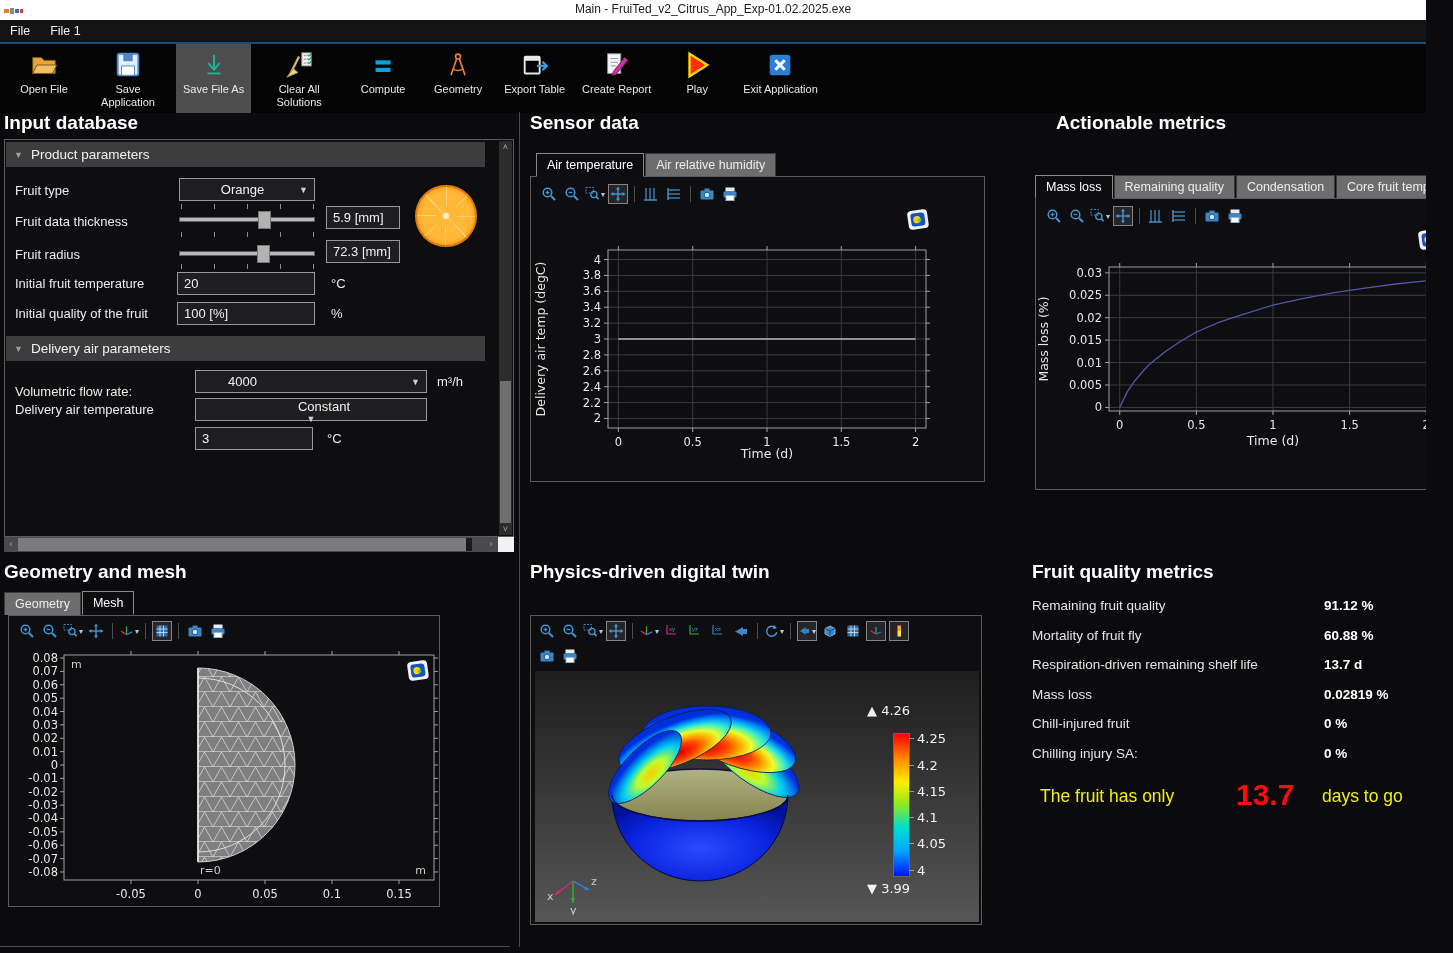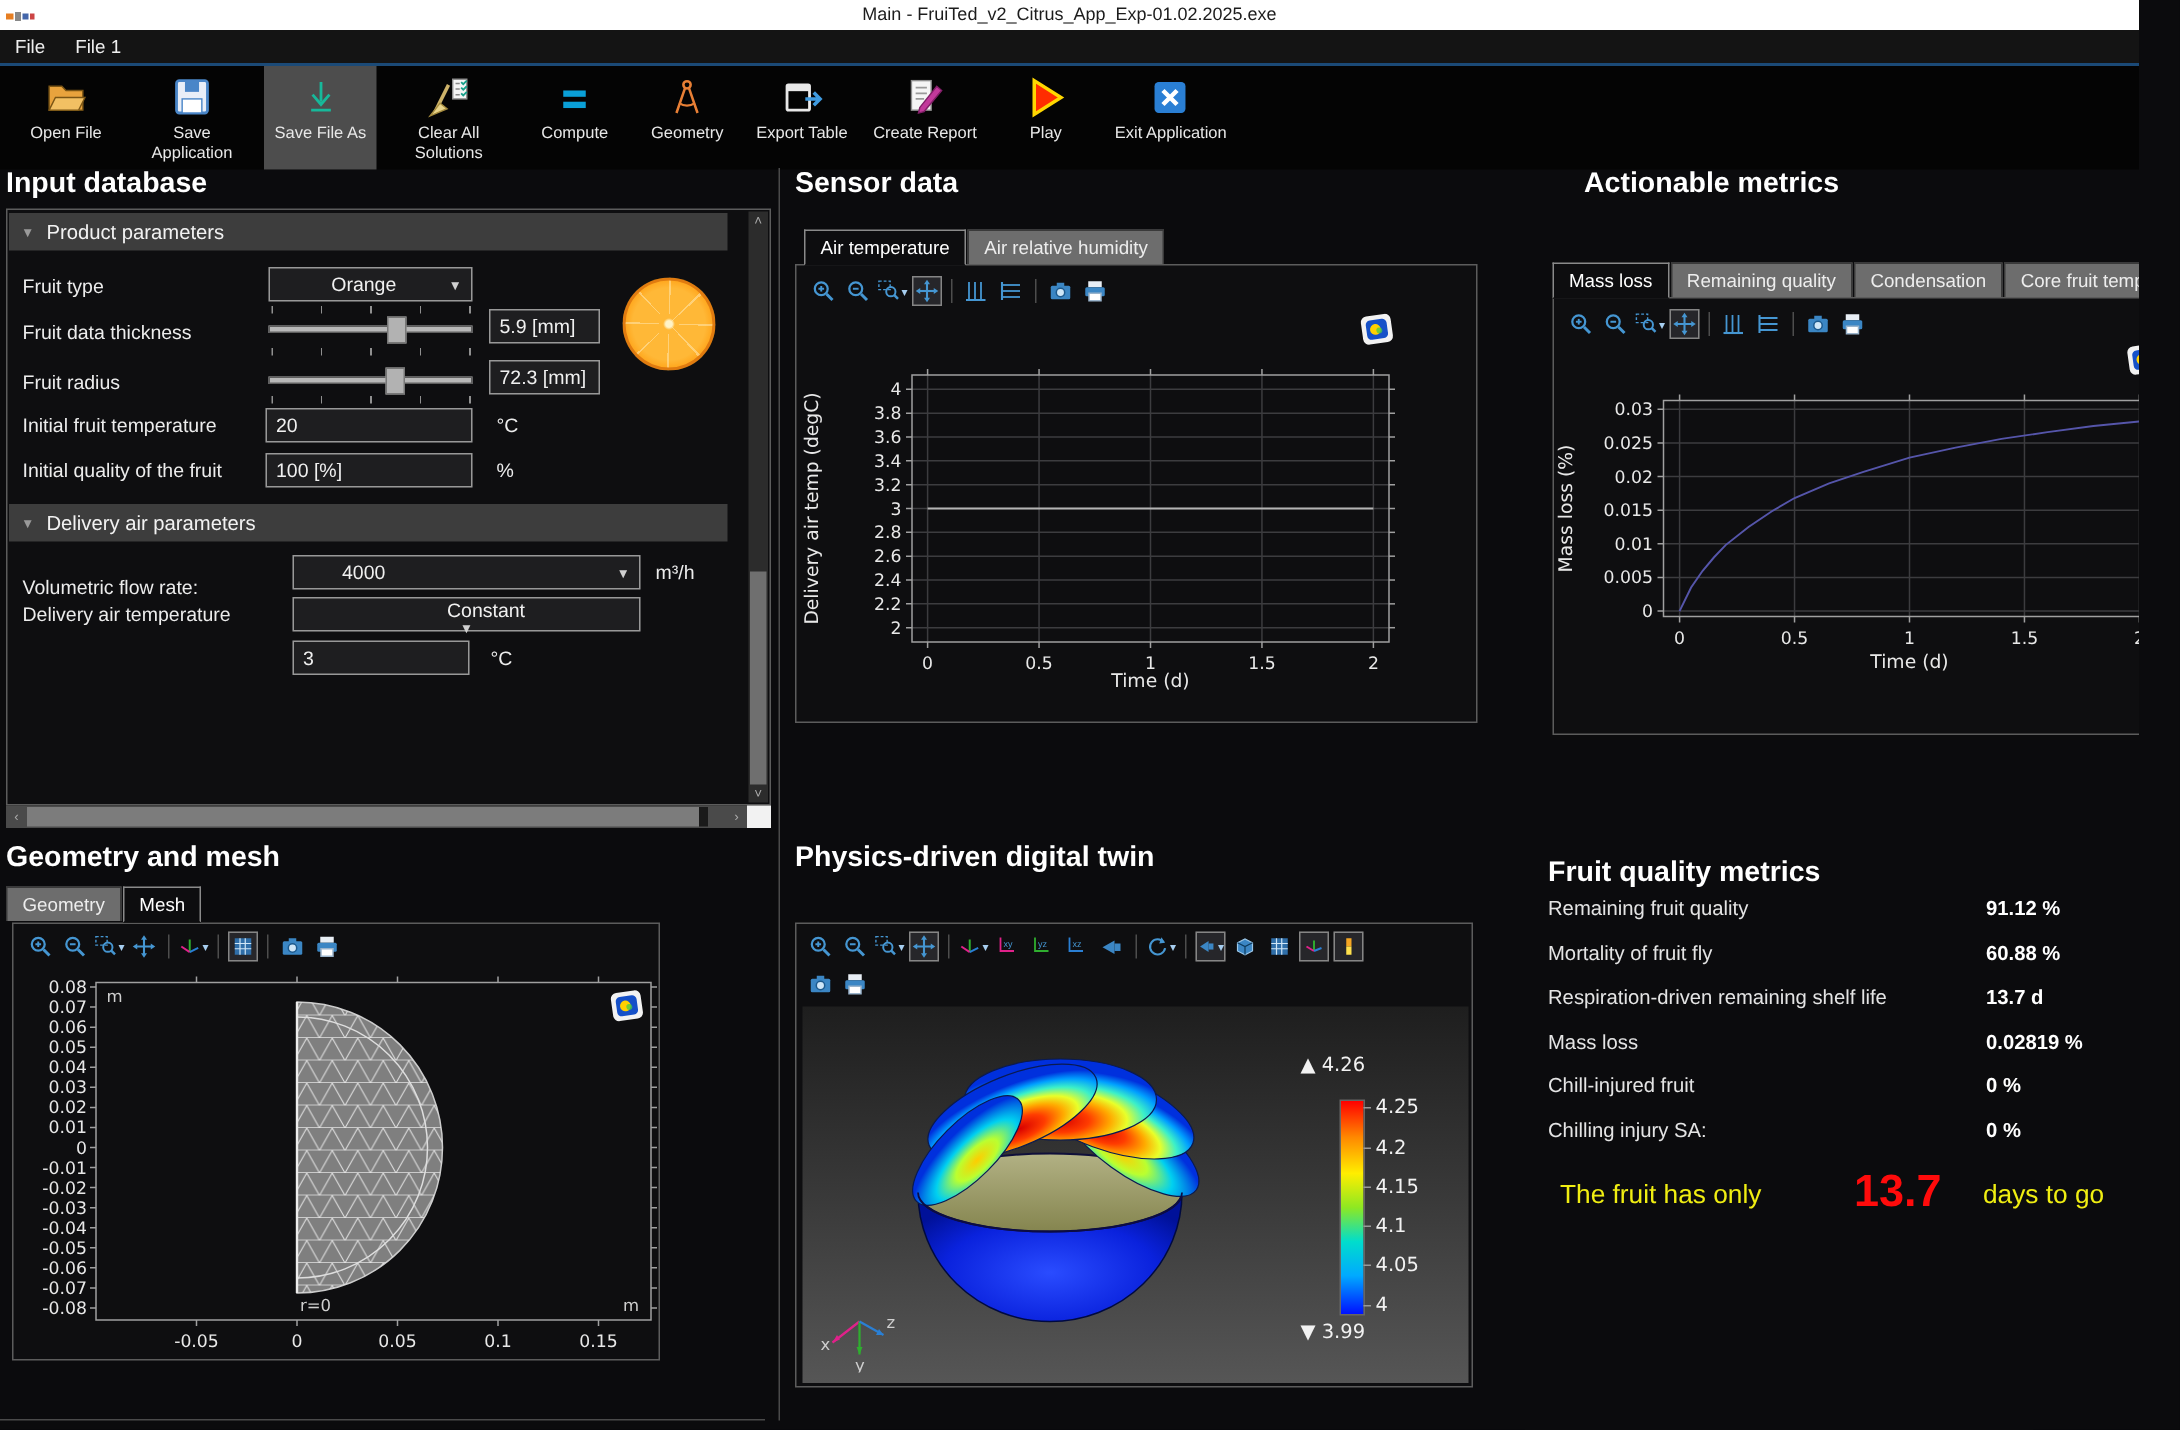--- a/index.html
+++ b/index.html
@@ -15,21 +15,21 @@
   
   .toolbar{position:absolute;left:0;top:42px;width:100%;height:71px;background:#040404;
            border-top:2px solid #1b4a77;display:flex;align-items:stretch;padding-left:8px;box-sizing:border-box;}
   .tbtn{display:flex;flex-direction:column;align-items:center;padding:3px 7px;margin-right:3px;min-width:58px;}
   .tbtn.active{background:#4d4d4d;}
   .ticon{height:36px;display:flex;align-items:center;justify-content:center;}
   .tlabel{font-size:11px;line-height:12.5px;text-align:center;max-width:76px;color:#e8e8e8;}
   
   .panel-title{position:absolute;font-size:19px;font-weight:bold;color:#ffffff;}
   .panel{position:absolute;border:1px solid #5c5c5c;background:#0e0e10;box-sizing:border-box;}
-  .tabbar{position:absolute;display:flex;align-items:flex-start;}
+  .tabbar{position:absolute;display:flex;align-items:center;}
   .tab{font-size:12.5px;padding:4px 10px;background:#6d6d6d;color:#ededed;border:1px solid #3a3a3a;border-bottom:none;margin-right:1px;white-space:nowrap;}
   .tab.active{background:#0d0d0f;color:#fff;border:1px solid #8a8a8a;border-bottom:1px solid #0d0d0f;position:relative;z-index:2;}
   .ptb{position:absolute;display:flex;align-items:center;gap:3px;}
   .ptbtn{width:20px;height:20px;display:flex;align-items:center;justify-content:center;box-sizing:border-box;}
   .ptbtn.boxed{border:1px solid #858585;background:#26262a;}
   .ptbtn svg{display:block;}
   .ptsep{width:1px;height:16px;background:#4d4d4d;margin:0 3px;}
   .dd{font-size:8px;color:#a6cdef;margin-left:1px;}
   
   .flabel{position:absolute;font-size:13px;color:#ececec;white-space:nowrap;}
@@ -926,21 +926,21 @@
         <text x="313.63551401869165" y="196" text-anchor="middle" class="ctick">1.5</text>
         <line x1="390.2710280373832" y1="178" x2="390.2710280373832" y2="182" stroke="#a0a0a0"></line>
         <line x1="390.2710280373832" y1="30" x2="390.2710280373832" y2="34" stroke="#a0a0a0"></line>
         <text x="390.2710280373832" y="196" text-anchor="middle" class="ctick">2</text>
         <text x="237" y="212" text-anchor="middle" class="clabel">Time (d)</text>
         <text x="12" y="106" text-anchor="middle" class="clabel" transform="rotate(-90 12 106)">Mass loss (%)</text>
         <polyline points="83.7,174.4 91.4,158.7 99.1,147.5 106.7,138.5 114.4,130.4 129.7,118.3 145.0,108.0 160.4,99.0 183.4,89.2 206.3,81.6 237.0,72.1 267.7,65.4 298.3,59.6 329.0,55.1 359.6,51.0 390.3,47.9" fill="none" stroke="#5555aa" stroke-width="1.3"></polyline>
       </svg>
   </div>
 
-  <div class="panel-title" style="left:1032px;top:561px;margin-top:10px;">Fruit quality metrics</div>
+  <div class="panel-title" style="left:1032px;top:561px;">Fruit quality metrics</div>
   <div id="quality-rows" style="position:absolute;left:1032px;top:591px;width:412px;">
       <div class="qrow">
         <div class="qlabel">Remaining fruit quality</div>
         <div class="qvalue">91.12 %</div>
       </div>
       <div class="qrow">
         <div class="qlabel">Mortality of fruit fly</div>
         <div class="qvalue">60.88 %</div>
       </div>
       <div class="qrow">

